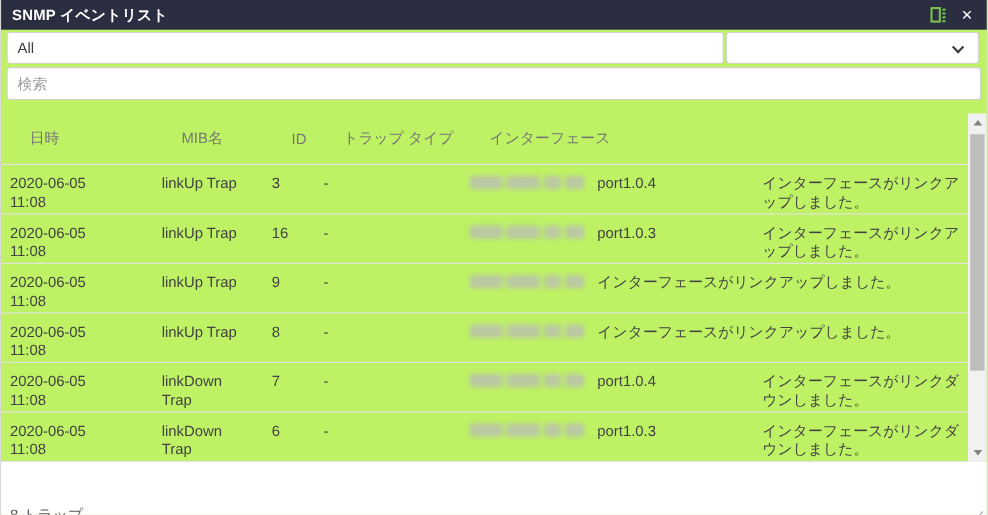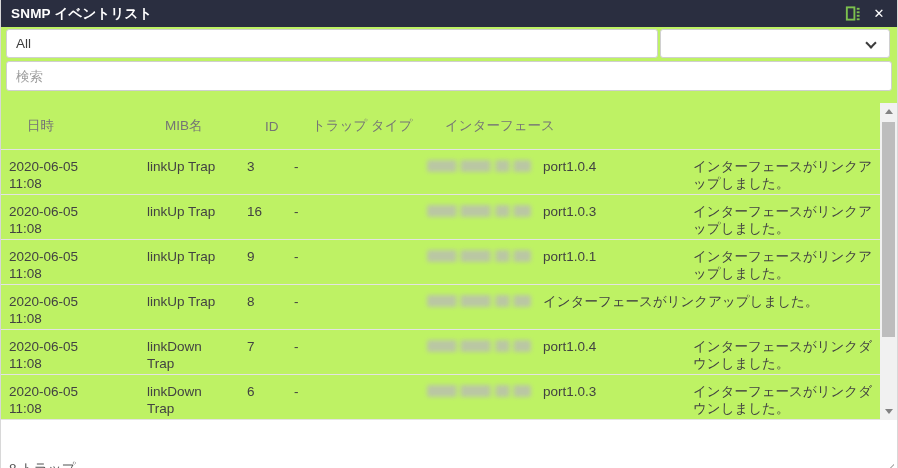--- a/index.html
+++ b/index.html
@@ -198,21 +198,20 @@
     <div class="td c6">インターフェースがリンクアップしました。</div>
   </div>
           <div class="tr">
     <div class="td c0">2020-06-05 11:08</div>
     <div class="td c1">linkUp Trap</div>
     <div class="td c2">9</div>
     <div class="td c3">-</div>
     <div class="td c4">
       <span class="blur-ip"></span>
     </div>
-    <div class="td c5">port1.0.1</div>
     <div class="td c6">インターフェースがリンクアップしました。</div>
   </div>
           <div class="tr">
     <div class="td c0">2020-06-05 11:08</div>
     <div class="td c1">linkUp Trap</div>
     <div class="td c2">8</div>
     <div class="td c3">-</div>
     <div class="td c4">
       <span class="blur-ip"></span>
     </div>

